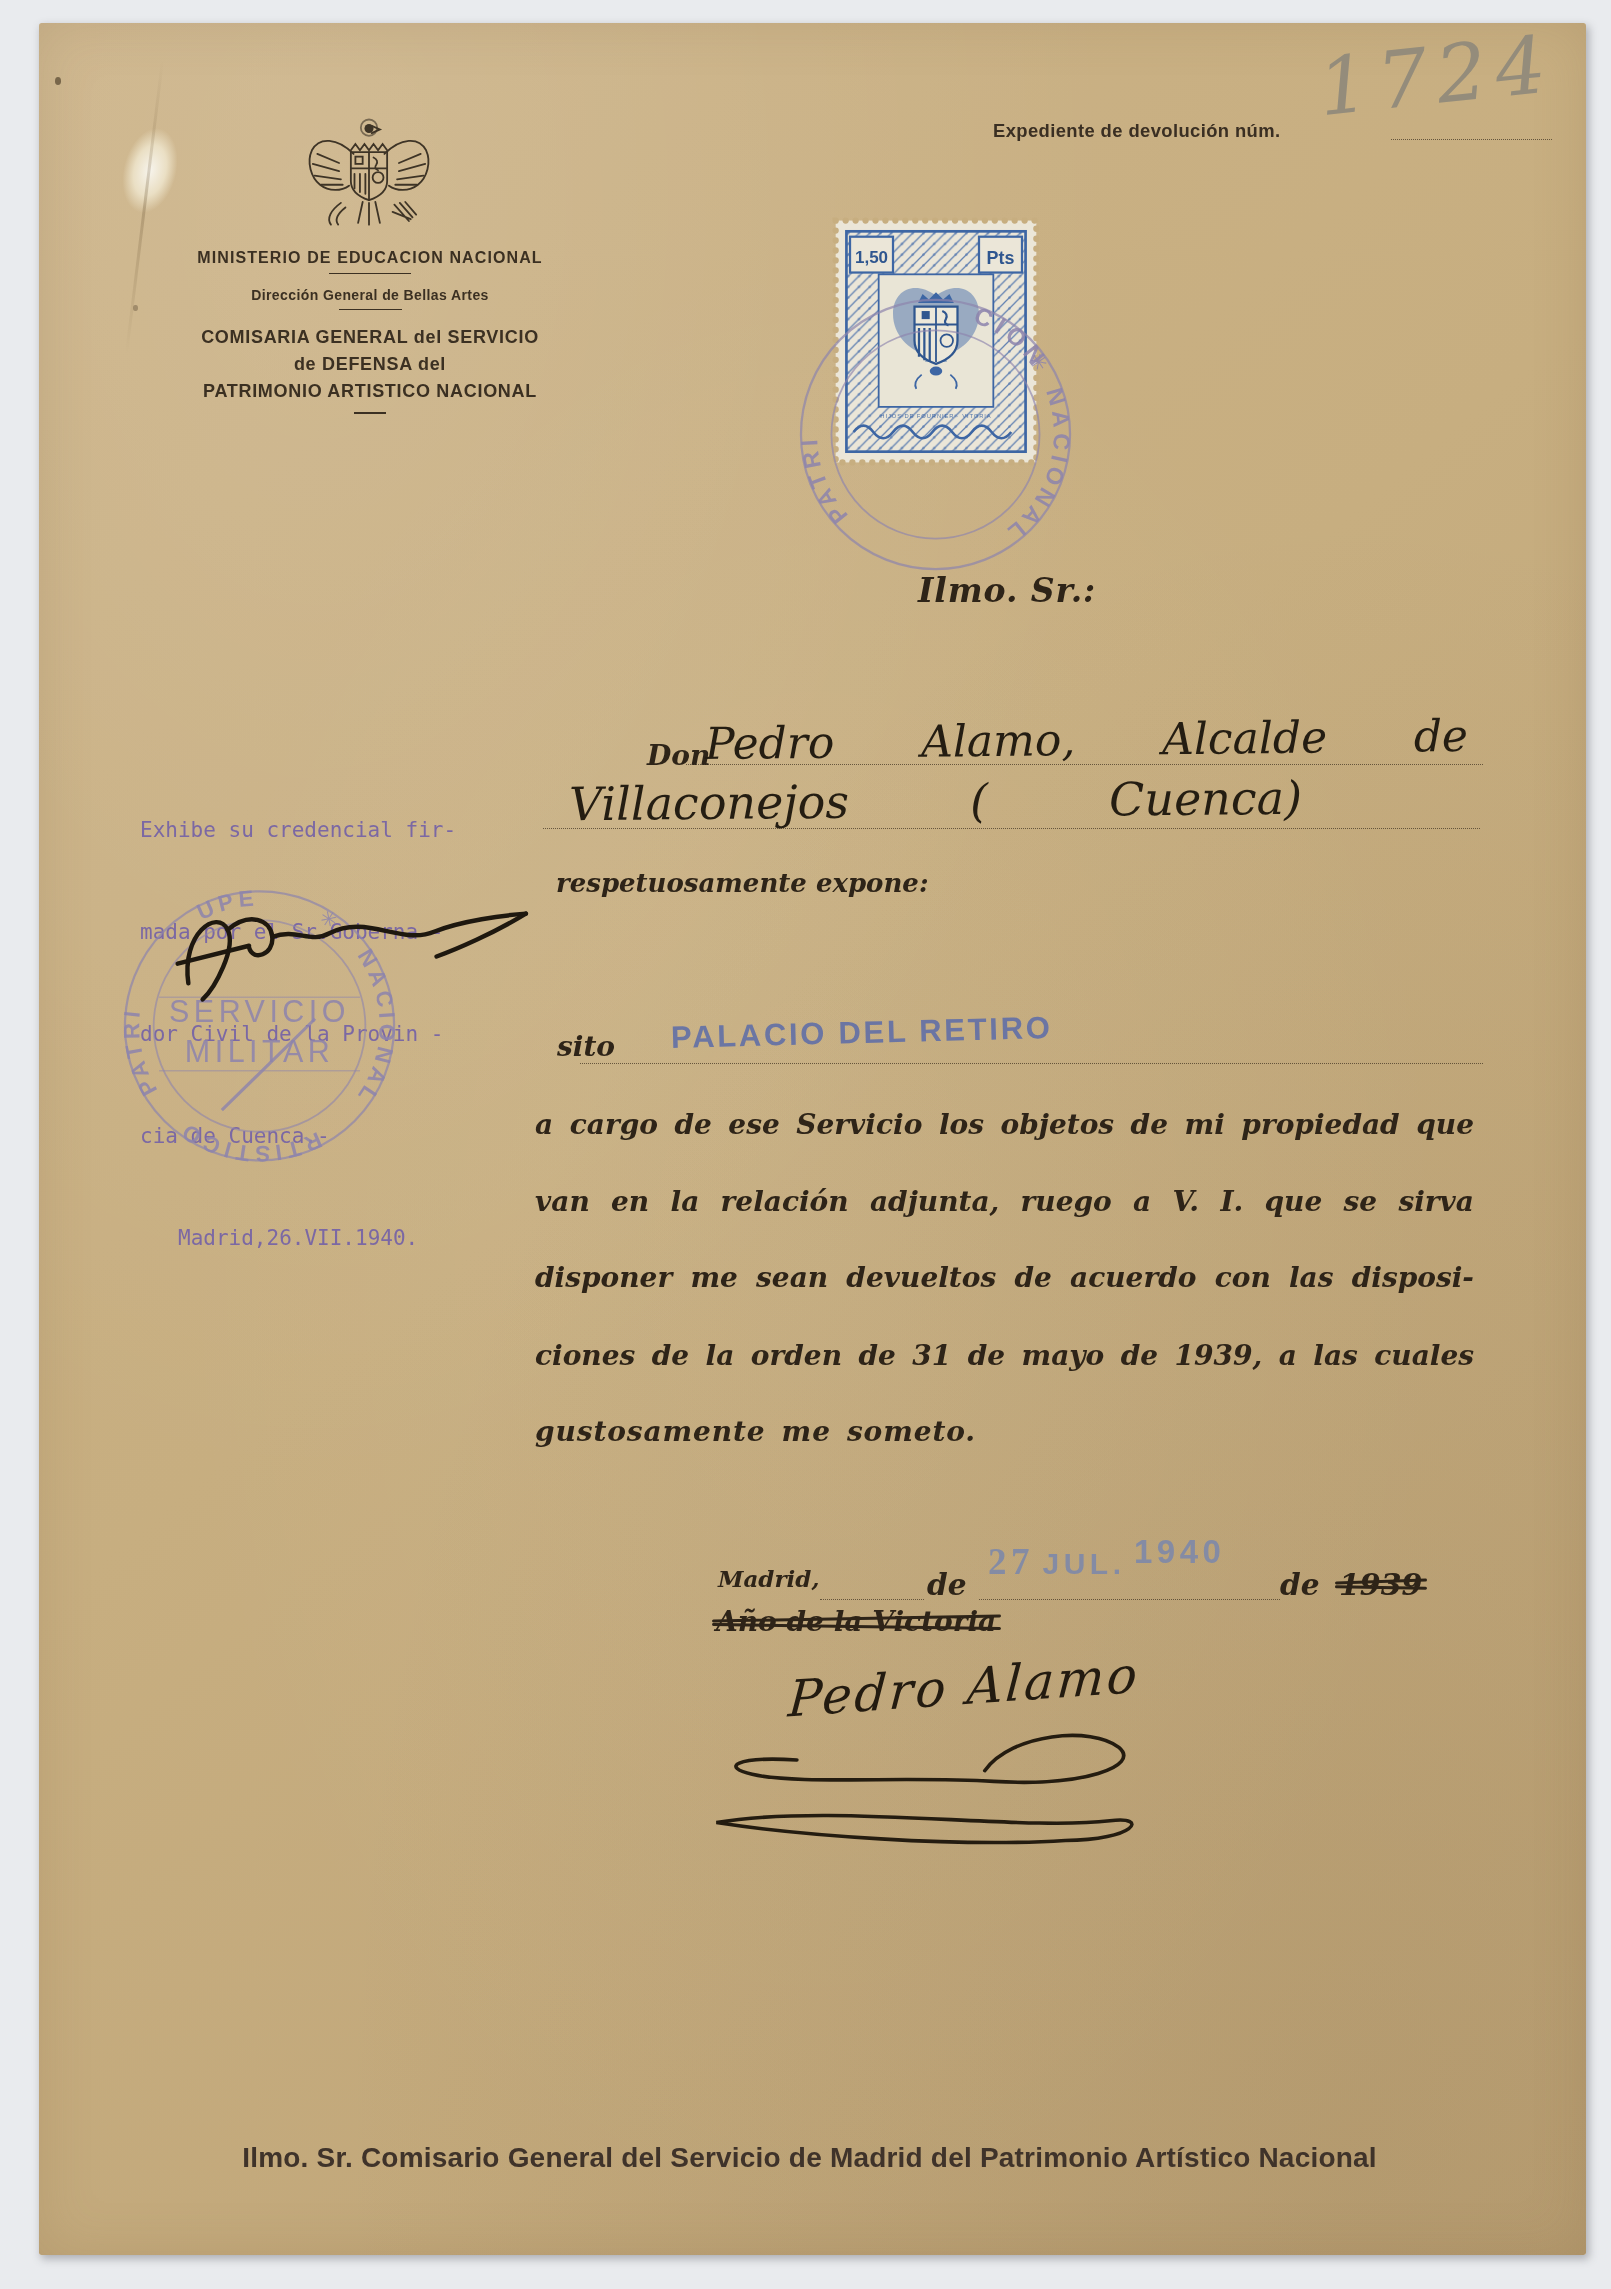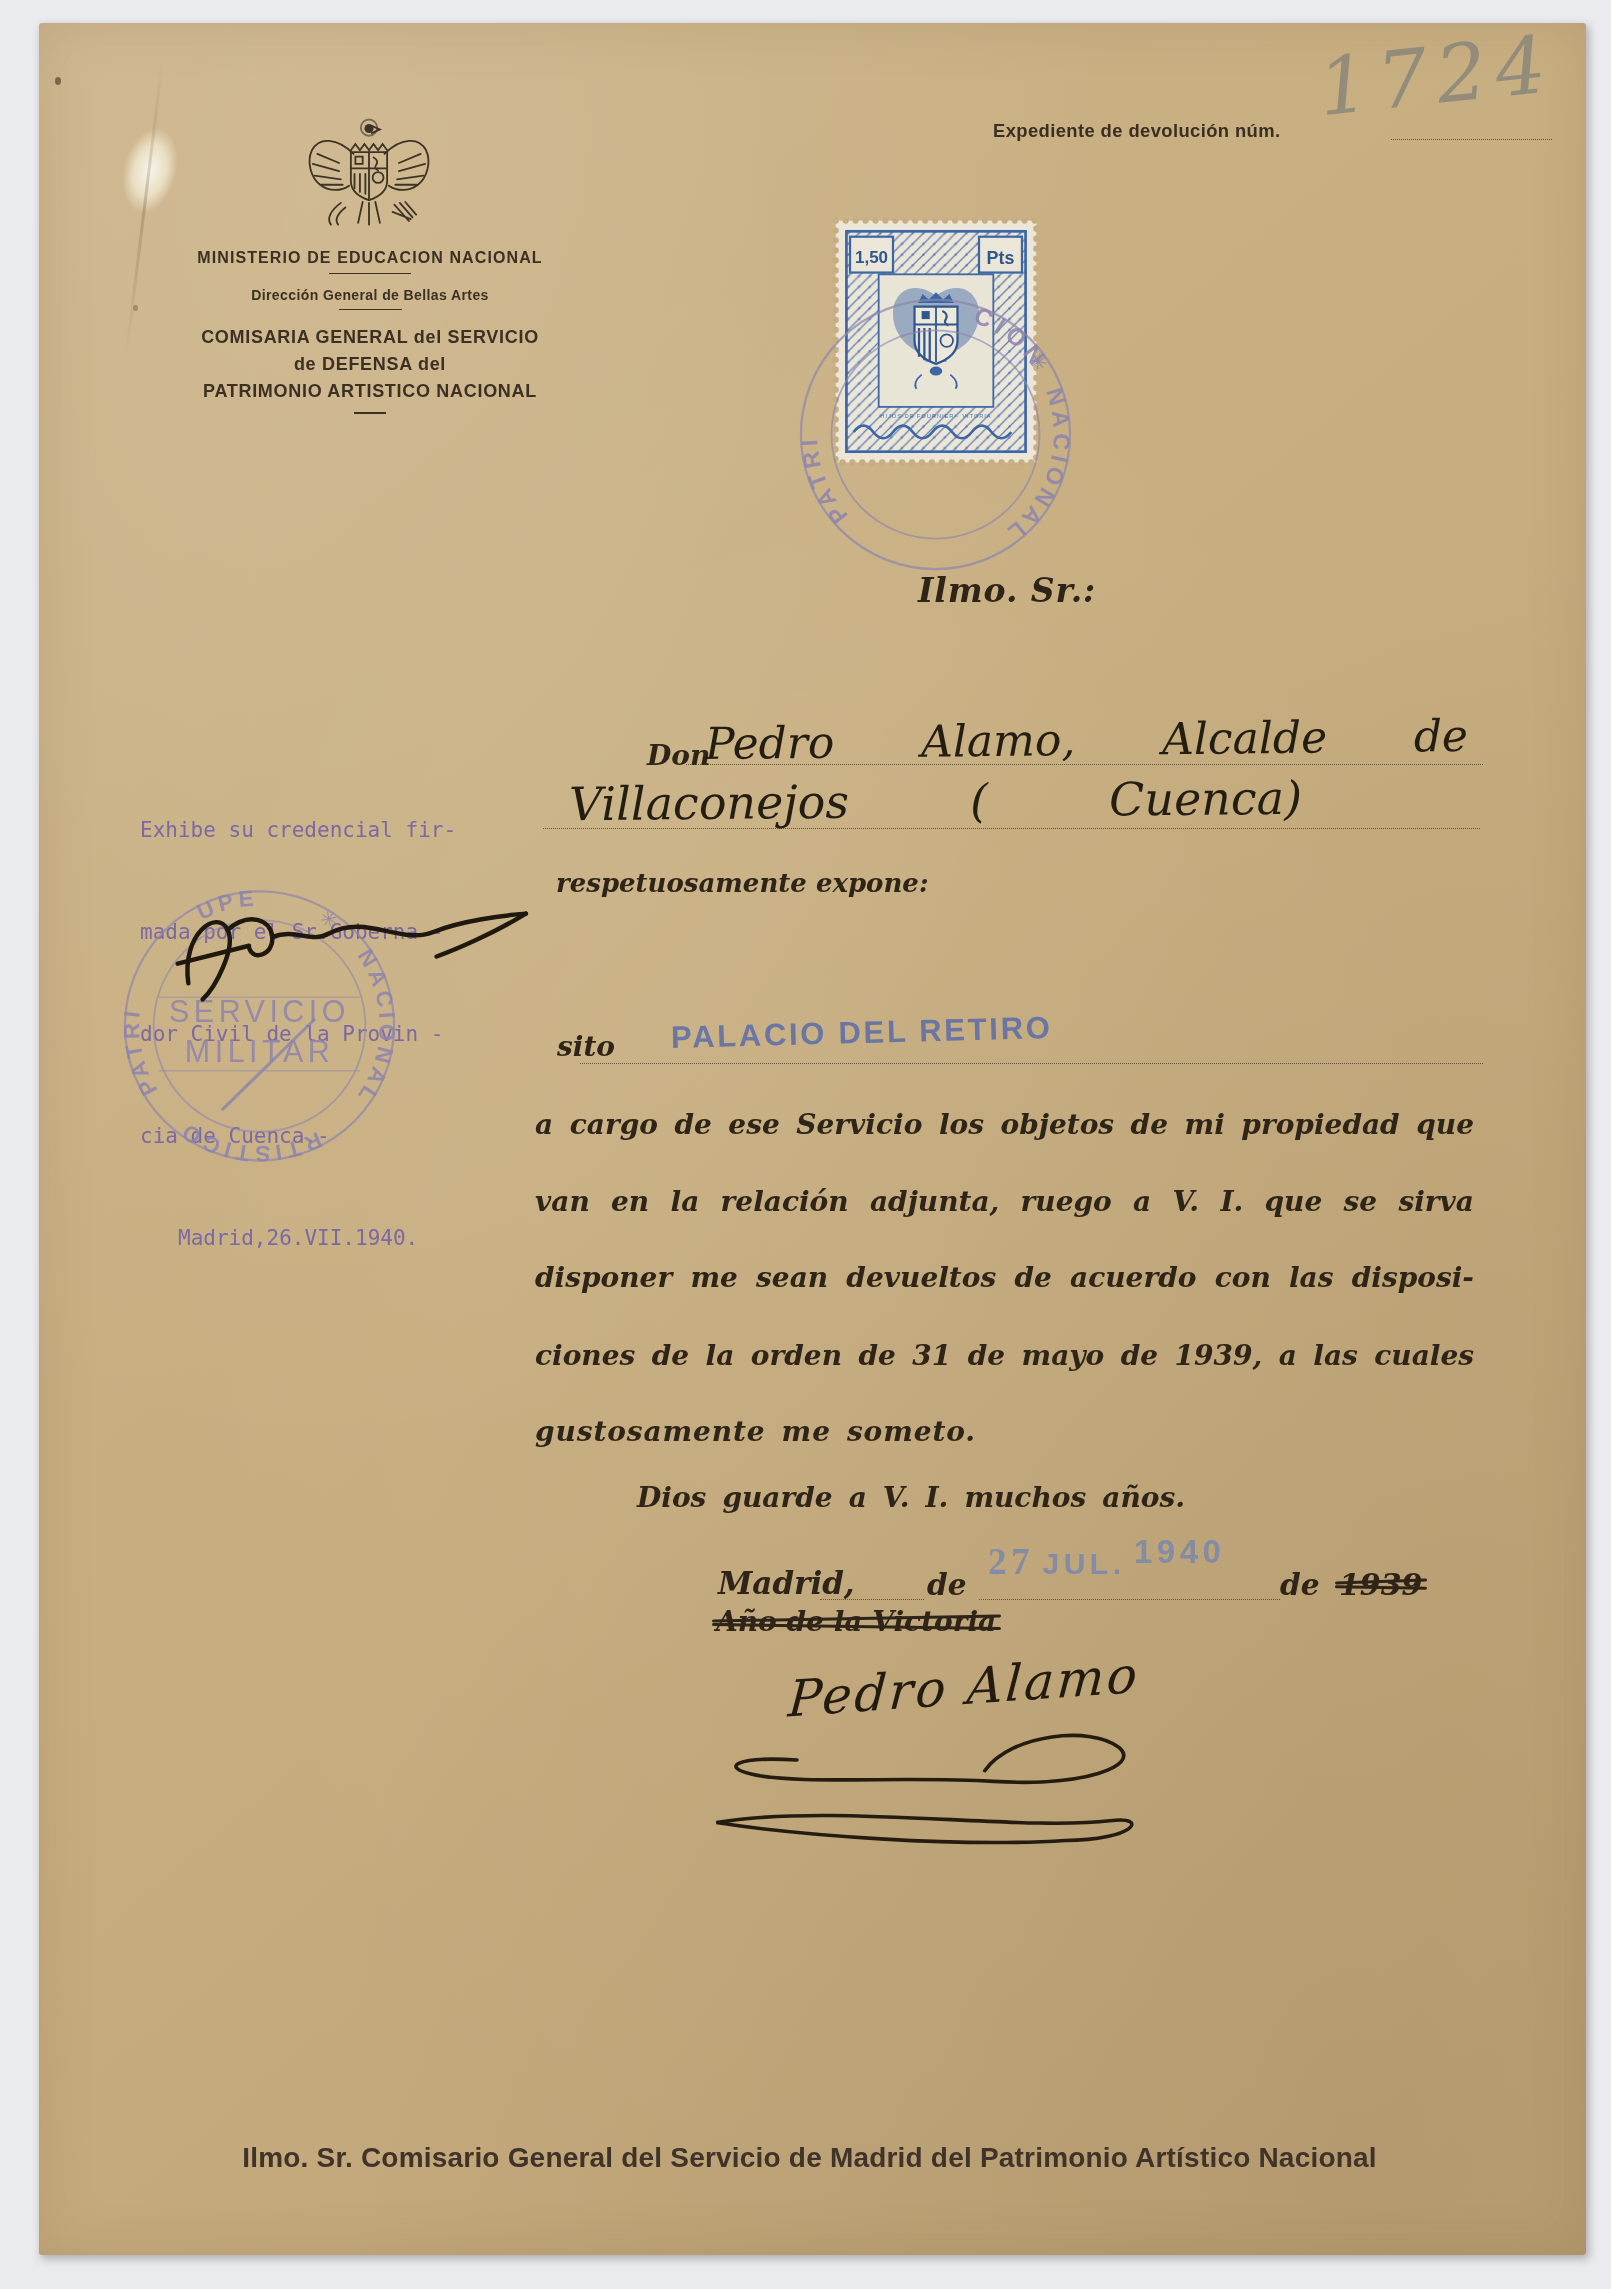--- a/index.html
+++ b/index.html
@@ -171,23 +171,22 @@
     <div class="abs it" style="left:518px;top:1007px;font-size:28px;">sito</div>
     <div class="abs dots" style="left:541px;top:1040px;width:903px;"></div>
     <div class="abs stampink" style="left:632px;top:992px;font-size:31px;letter-spacing:2.7px;transform:rotate(-1.5deg);">PALACIO DEL RETIRO</div>
 
     <div class="abs it bodyline" style="left:496px;top:1085px;">a cargo de ese Servicio los objetos de mi propiedad que</div>
     <div class="abs it bodyline" style="left:496px;top:1238px;">disponer me sean devueltos de acuerdo con las  disposi-</div>
     <div class="abs it bodyline" style="left:496px;top:1162px;">van en la relación adjunta, ruego a V. I. que se sirva</div>
     <div class="abs it bodyline" style="left:496px;top:1316px;">ciones de la orden de 31 de mayo de 1939, a las cuales</div>
     <div class="abs it" style="left:496px;top:1392px;font-size:28px;letter-spacing:0.9px;word-spacing:5.4px;">gustosamente me someto.</div>
 
-    <div class="abs it" style="left:598px;top:1458px;font-size:28px;word-spacing:6.3px;">Dios guarde a V. I. muchos años.</div>
-
-    <div class="abs it" style="left:679px;top:1542px;font-size:31px;">Madrid,</div>
+
+    <div class="abs it" style="left:679px;top:1542px;font-size:23px;">Madrid,</div>
     <div class="abs dots" style="left:781px;top:1576px;width:104px;"></div>
     <div class="abs it" style="left:888px;top:1544px;font-size:29.6px;">de</div>
     <div class="abs dots" style="left:940px;top:1576px;width:301px;"></div>
     <div class="abs datestamp" style="left:949px;top:1517px;">
       <span style="font-size:37px;font-family:Liberation Serif, serif;">27</span>
       <span style="font-size:30px;">JUL.</span>
       <span style="font-size:33px;position:relative;top:-10.7px;">1940</span>
     </div>
     <div class="abs it" style="left:1241px;top:1544px;font-size:29.6px;">de</div>
     <div class="abs it" style="left:1300px;top:1544px;font-size:30px;">

